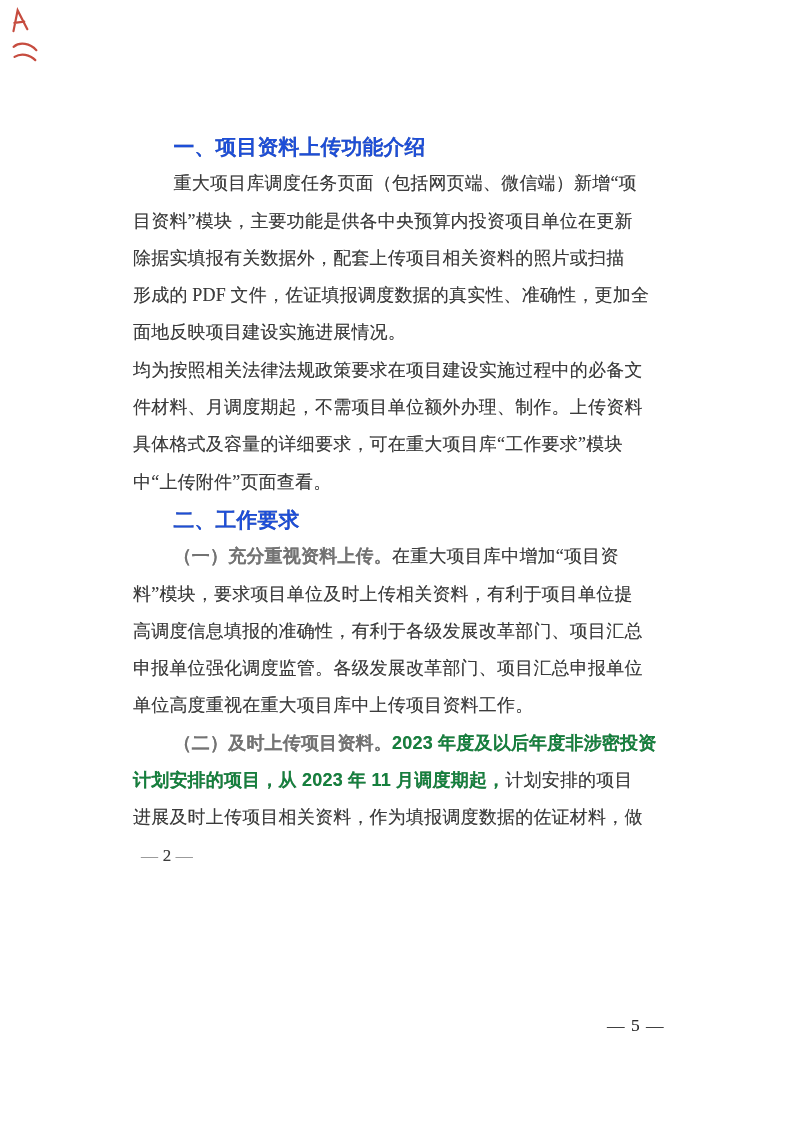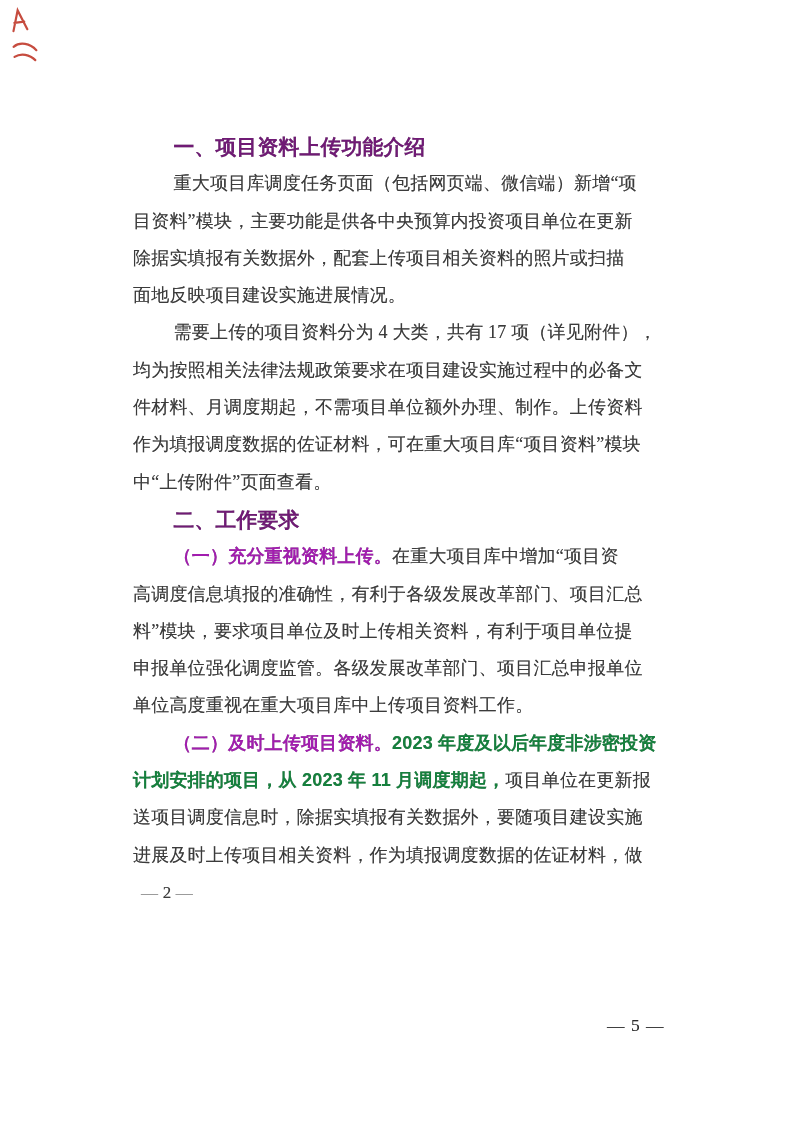--- a/index.html
+++ b/index.html
@@ -14,22 +14,22 @@
   .line{
     height:37.3px;line-height:37.3px;font-size:18px;white-space:nowrap;
     color:#3b3b3b;letter-spacing:0.2px;
     text-shadow:0 0 0.6px rgba(70,70,70,0.55);
   }
   .line.indent{text-indent:40.6px;}
   .seg{display:inline;}
   .seg.reg{color:#3b3b3b;}
   .seg.hei{font-family:"Liberation Sans","DejaVu Sans",sans-serif;font-weight:700;color:#15803d;}
   .line.h{font-size:20.8px;}
-  .line.h .seg{color:#701a75;}
-  .seg.kai{font-weight:700;color:#a21caf;}
+  .line.h .seg{color:#1d4ed8;}
+  .seg.kai{font-weight:700;color:#737373;}
   .line.pn{font-size:17px;text-indent:8px;}
   .seg.dash{color:#989898;}
   .seg.num{color:#3d3d3d;}
   
   .pn-outer{
     position:absolute;left:607px;top:1012px;height:26px;line-height:26px;
     font-size:17.5px;color:#2d2d2d;letter-spacing:1px;
     text-shadow:0 0 0.5px rgba(60,60,60,0.5);
   }
   
@@ -48,34 +48,33 @@
     <svg width="30" height="26" viewBox="0 0 30 26" style="transform:rotate(6deg);top:34px;left:4px;">
       <path d="M3 8 C9 2 19 3 26 9 M5 18 C11 13 20 14 26 19" fill="none" stroke="#c0392b" stroke-width="2.2" stroke-linecap="round"></path>
     </svg>
   </div>
 
   <div class="doc" id="doc">
       <div class="line h indent"><span class="seg hei">一、项目资料上传功能介绍</span></div>
       <div class="line indent"><span class="seg reg">重大项目库调度任务页面（包括网页端、微信端）新增“项</span></div>
       <div class="line "><span class="seg reg">目资料”模块，主要功能是供各中央预算内投资项目单位在更新</span></div>
       <div class="line "><span class="seg reg">除据实填报有关数据外，配套上传项目相关资料的照片或扫描</span></div>
+      <div class="line "><span class="seg reg">形成的 PDF 文件，佐证填报调度数据的真实性、准确性，更加全</span></div>
       <div class="line "><span class="seg reg">面地反映项目建设实施进展情况。</span></div>
-      <div class="line indent"><span class="seg reg">需要上传的项目资料分为 4 大类，共有 17 项（详见附件），</span></div>
       <div class="line "><span class="seg reg">均为按照相关法律法规政策要求在项目建设实施过程中的必备文</span></div>
       <div class="line "><span class="seg reg">件材料、月调度期起，不需项目单位额外办理、制作。上传资料</span></div>
-      <div class="line "><span class="seg reg">作为填报调度数据的佐证材料，可在重大项目库“项目资料”模块</span></div>
+      <div class="line "><span class="seg reg">具体格式及容量的详细要求，可在重大项目库“工作要求”模块</span></div>
       <div class="line "><span class="seg reg">中“上传附件”页面查看。</span></div>
       <div class="line h indent"><span class="seg hei">二、工作要求</span></div>
       <div class="line indent"><span class="seg kai">（一）充分重视资料上传。</span><span class="seg reg">在重大项目库中增加“项目资</span></div>
+      <div class="line "><span class="seg reg">料”模块，要求项目单位及时上传相关资料，有利于项目单位提</span></div>
       <div class="line "><span class="seg reg">高调度信息填报的准确性，有利于各级发展改革部门、项目汇总</span></div>
-      <div class="line "><span class="seg reg">料”模块，要求项目单位及时上传相关资料，有利于项目单位提</span></div>
       <div class="line "><span class="seg reg">申报单位强化调度监管。各级发展改革部门、项目汇总申报单位</span></div>
       <div class="line "><span class="seg reg">单位高度重视在重大项目库中上传项目资料工作。</span></div>
       <div class="line indent"><span class="seg kai">（二）及时上传项目资料。</span><span class="seg hei">2023 年度及以后年度非涉密投资</span></div>
-      <div class="line "><span class="seg hei">计划安排的项目，从 2023 年 11 月调度期起，</span><span class="seg reg">项目单位在更新报</span></div>
-      <div class="line "><span class="seg reg">送项目调度信息时，除据实填报有关数据外，要随项目建设实施</span></div>
+      <div class="line "><span class="seg hei">计划安排的项目，从 2023 年 11 月调度期起，</span><span class="seg reg">计划安排的项目</span></div>
       <div class="line "><span class="seg reg">进展及时上传项目相关资料，作为填报调度数据的佐证材料，做</span></div>
       <div class="line pn"><span class="seg dash">— </span><span class="seg num">2</span><span class="seg dash"> —</span></div>
     </div>
 
   <div class="pn-outer">— 5 —</div>
 
 </div>
 
 </body></html>

